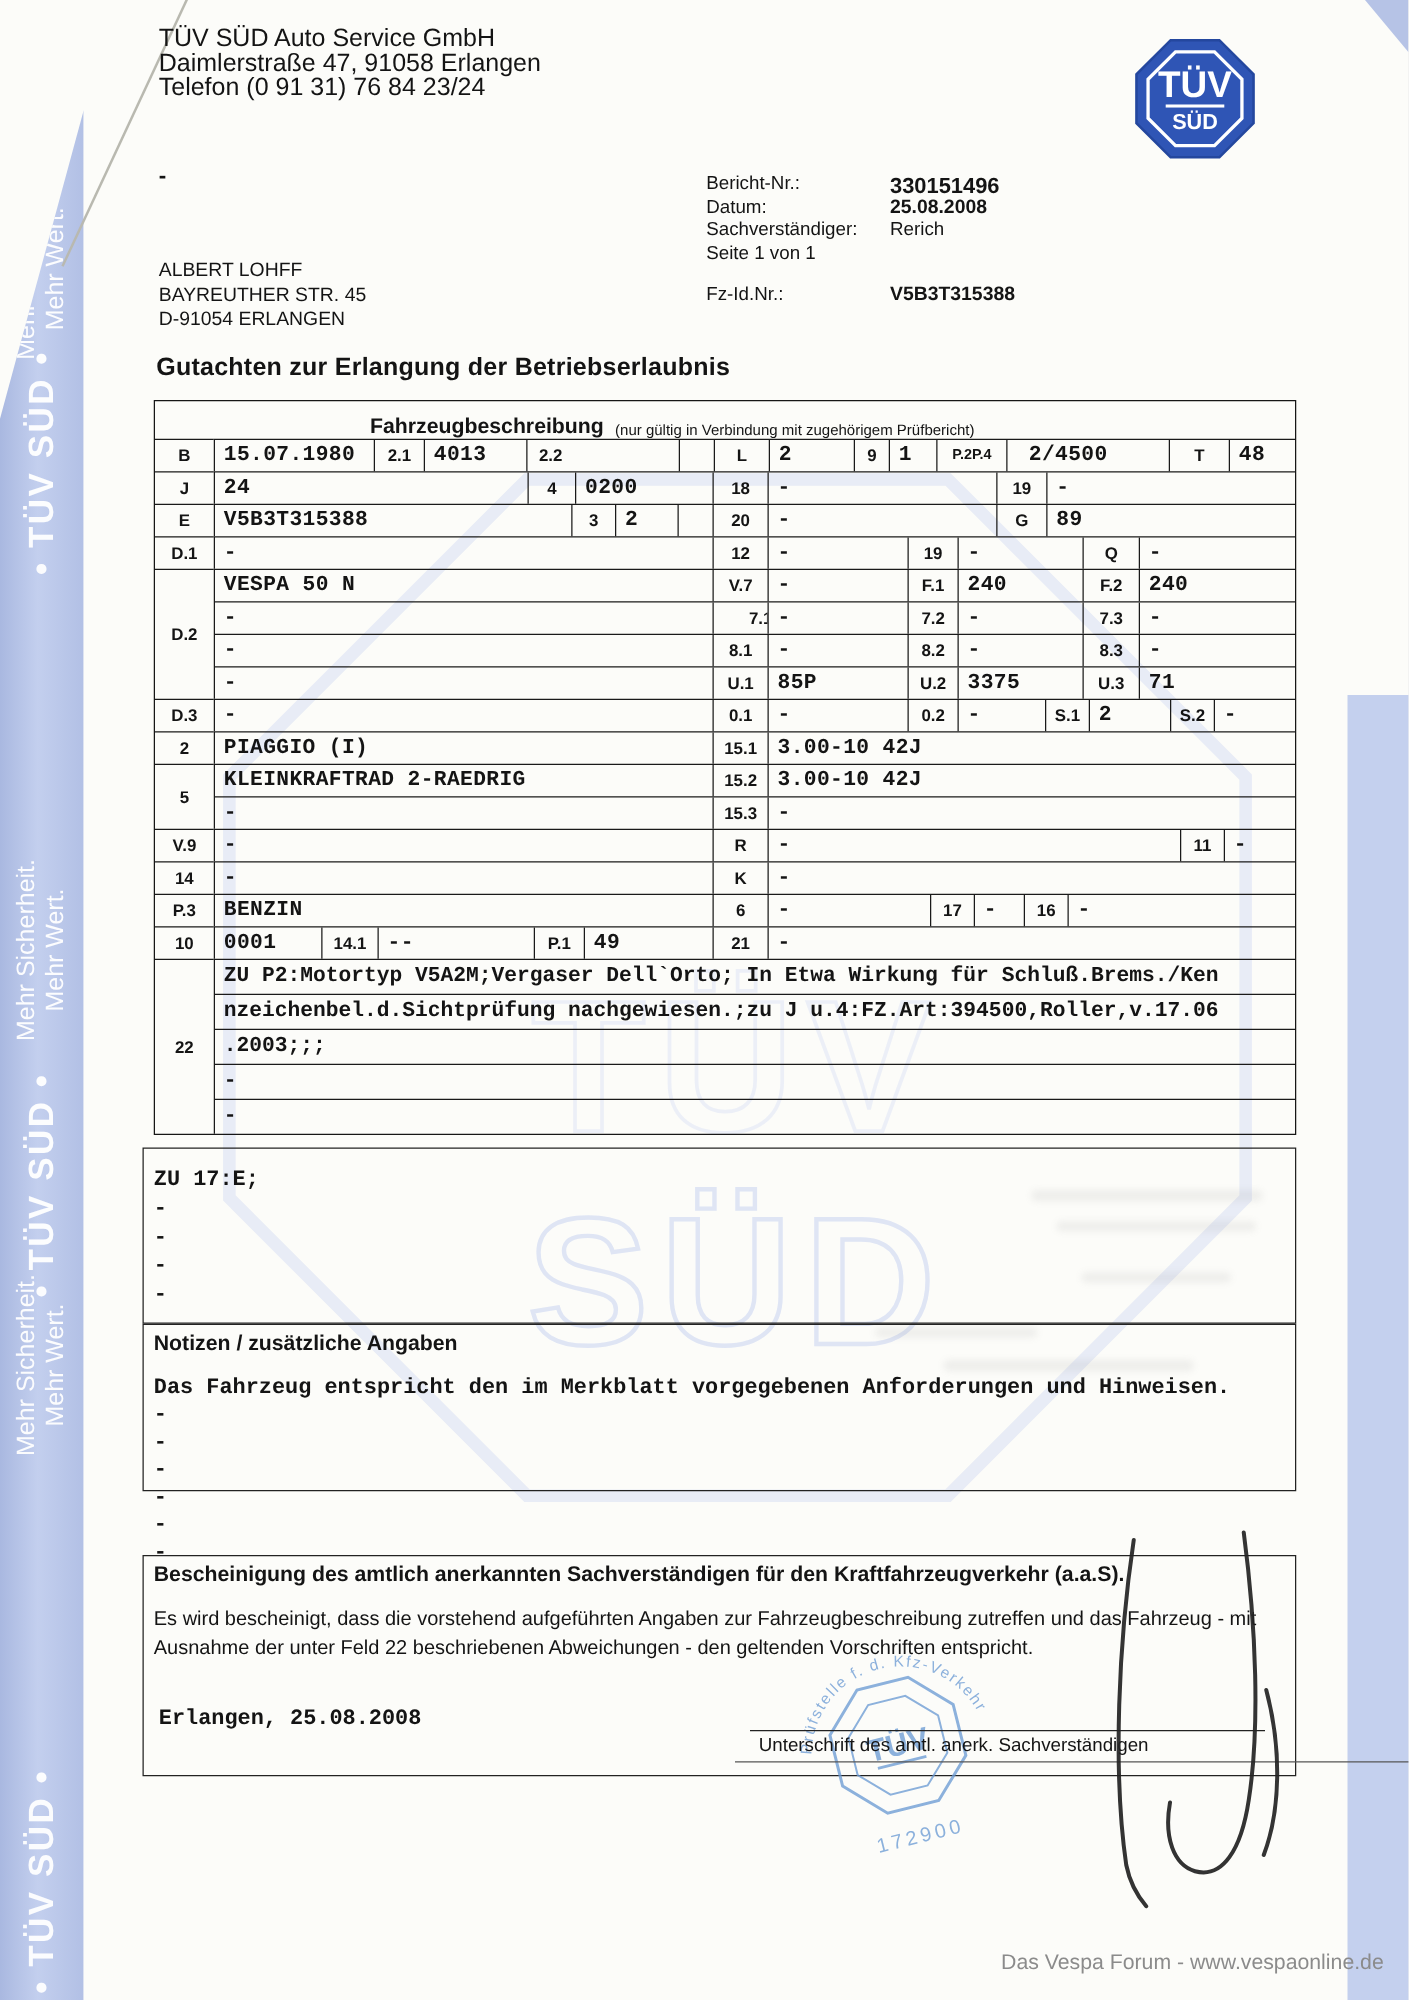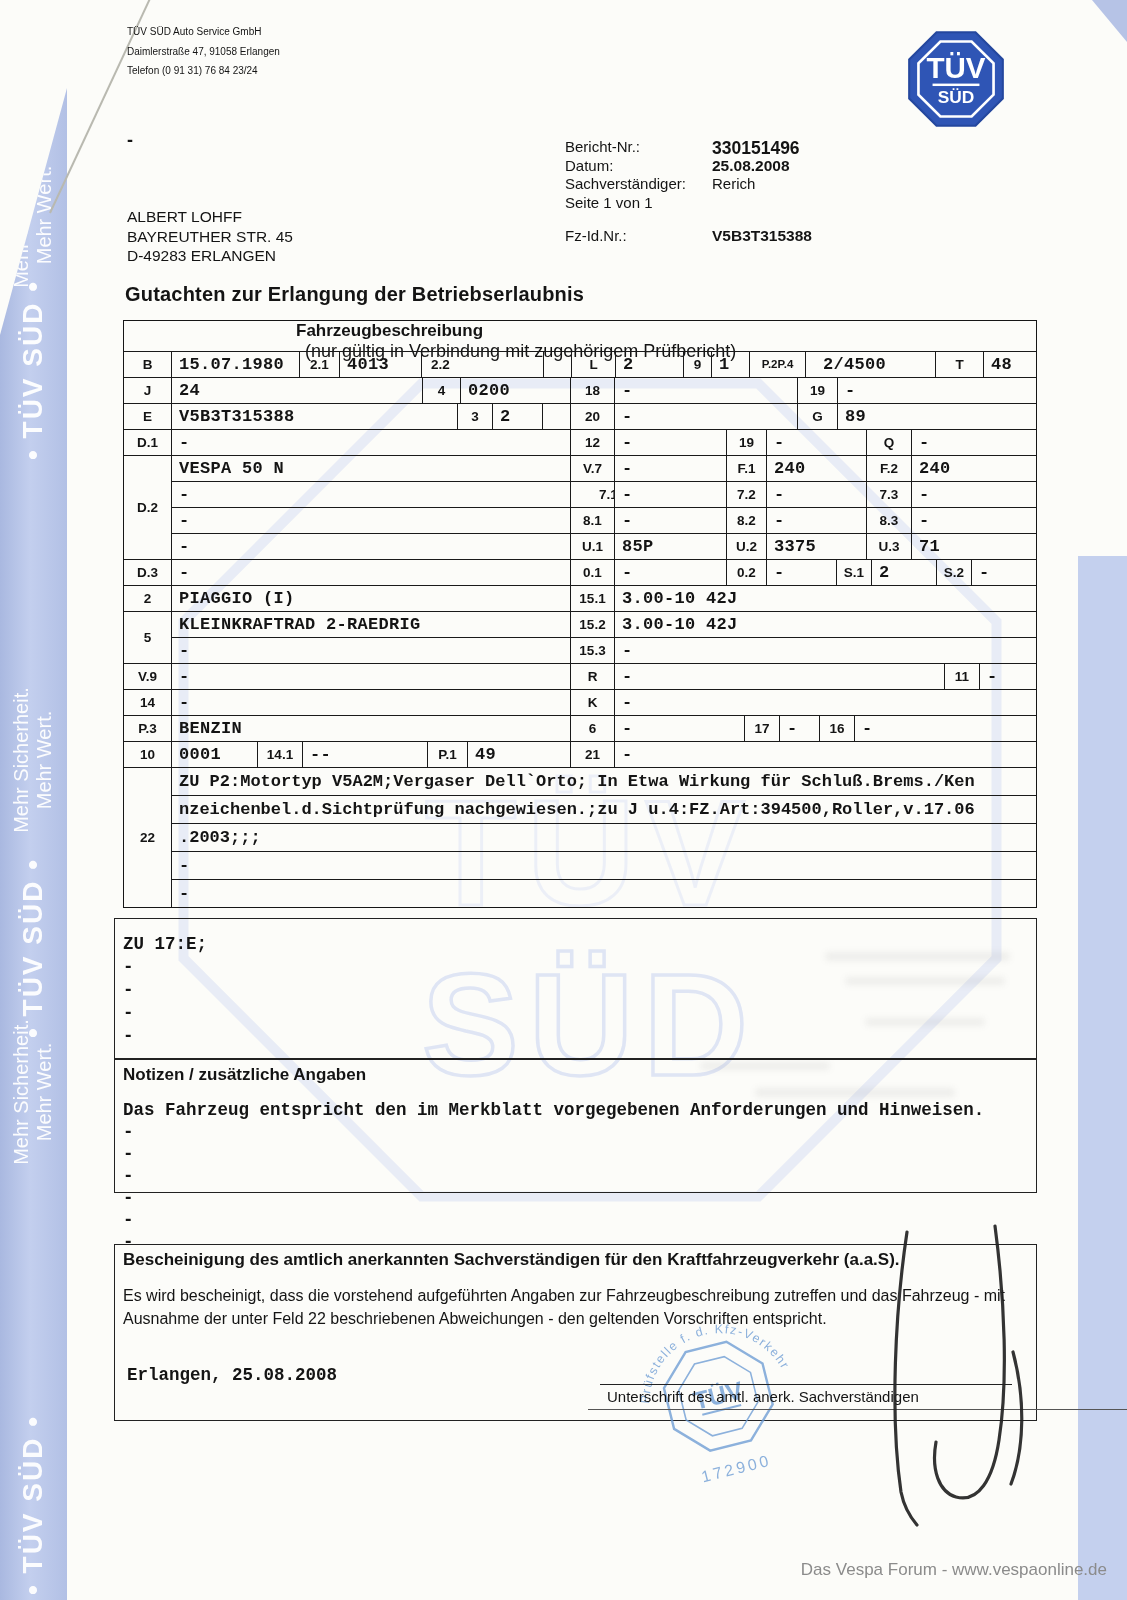--- a/index.html
+++ b/index.html
@@ -25,41 +25,41 @@
 
   
   .right-band { position: absolute; left: 1078px; top: 556px; width: 49px; height: 1044px; background: #c4d0ee; z-index: 1; }
   .corner-tri { position: absolute; left: 1092px; top: 0; width: 35px; height: 42px; background: #b6c3e6; clip-path: polygon(0 0, 100% 0, 100% 100%); z-index: 1; }
 
   
   .watermark { position: absolute; left: 110px; top: 330px; z-index: 1; pointer-events: none; }
   .smudge { position: absolute; background: #8f8f8f; opacity: .13; filter: blur(3px); border-radius: 4px; z-index: 1; }
 
   
-  .letterhead { position: absolute; left: 127px; top: 22px; font-size: 10px; line-height: 19.5px; z-index: 3; }
+  .letterhead { position: absolute; left: 127px; top: 22px; font-size: 20px; line-height: 19.5px; z-index: 3; }
   .lonely-dash { position: absolute; left: 127px; top: 130px; font-weight: bold; font-size: 18px; z-index: 3; }
   .recipient { position: absolute; left: 127px; top: 207px; font-size: 15.5px; line-height: 19.5px; z-index: 3; }
 
   .report-meta { position: absolute; left: 565px; top: 138px; z-index: 3; font-size: 15px; }
   .rm-row { display: flex; height: 18.5px; }
   .rm-label { width: 147px; }
   .rm-val-big { font-weight: bold; font-size: 17.5px; }
   .rm-val-bold { font-weight: bold; font-size: 15.5px; }
   .rm-fzid { margin-top: 15px; }
 
   
   .logo { position: absolute; left: 903px; top: 26px; z-index: 3; }
 
   .page-title { position: absolute; left: 125px; top: 283px; font-size: 20px; font-weight: bold; z-index: 3; letter-spacing: .2px; }
 
   
   .tbl { position: absolute; left: 123px; top: 320px; width: 914px; border: 1.8px solid #161616; z-index: 3; }
-  .tbl-header { height: 30px; display: flex; align-items: flex-start; padding-left: 172px; flex-direction: column; }
+  .tbl-header { height: 30px; display: flex; align-items: flex-end; padding-left: 172px; }
   .tbl-header .hb { font-weight: bold; font-size: 17px; }
-  .tbl-header .hn { font-size: 18px; margin-left: 9px; }
+  .tbl-header .hn { font-size: 12px; margin-left: 9px; }
   .band-row { display: flex; }
   .band-label { width: 47px; border-top: 1.5px solid #1a1a1a; display: flex; align-items: center; justify-content: center; font-weight: bold; font-size: 13.5px; }
   .band-rows { flex: 1; min-width: 0; border-left: 1.5px solid #1a1a1a; }
   .trow { display: flex; height: 26px; border-top: 1.5px solid #1a1a1a; }
   .cell { border-left: 1.4px solid #1a1a1a; display: flex; align-items: center; overflow: hidden; }
   .cell:first-child { border-left: none; }
   .cell.lbl { justify-content: center; font-weight: bold; font-size: 13.5px; }
   .cell.l2 { justify-content: center; font-weight: bold; font-size: 11.5px; line-height: 11.5px; }
   .cell.val { padding-left: 7px; font-size: 17px; font-family: "Liberation Mono","DejaVu Sans Mono",monospace; font-weight: 700; letter-spacing: .3px; }
   .cell.txt { padding-left: 7px; font-size: 17px; font-family: "Liberation Mono","DejaVu Sans Mono",monospace; font-weight: 700; border-left: none; white-space: nowrap; }
@@ -156,21 +156,21 @@
       </div>
     <div class="rm-row rm-fzid">
         <span class="rm-label">Fz-Id.Nr.:</span>
         <span class="rm-val-bold">V5B3T315388</span>
       </div>
   </div>
 
   <div class="recipient">
     <div>ALBERT LOHFF</div>
     <div>BAYREUTHER STR. 45</div>
-    <div>D-49283 ERLANGEN</div>
+    <div>D-91054 ERLANGEN</div>
   </div>
 
   <div class="page-title">Gutachten zur Erlangung der Betriebserlaubnis</div>
 
   <div class="tbl">
     <div class="tbl-header">
       <span class="hb">Fahrzeugbeschreibung</span>
       <span class="hn">(nur gültig in Verbindung mit zugehörigem Prüfbericht)</span>
     </div>
     <div>

